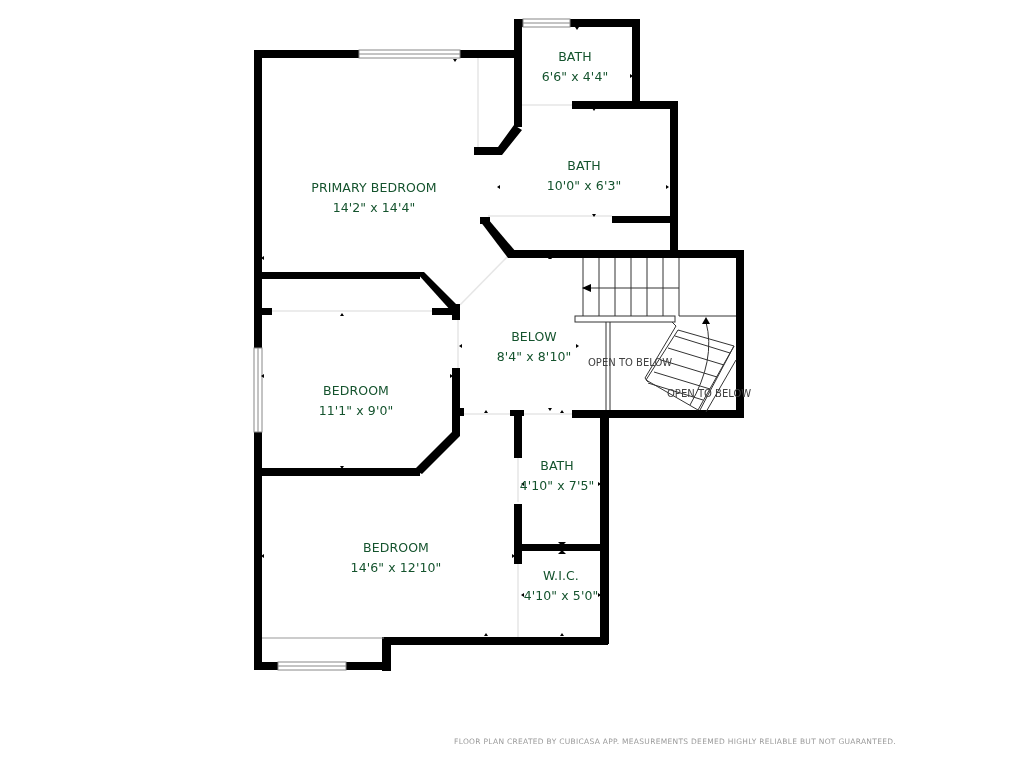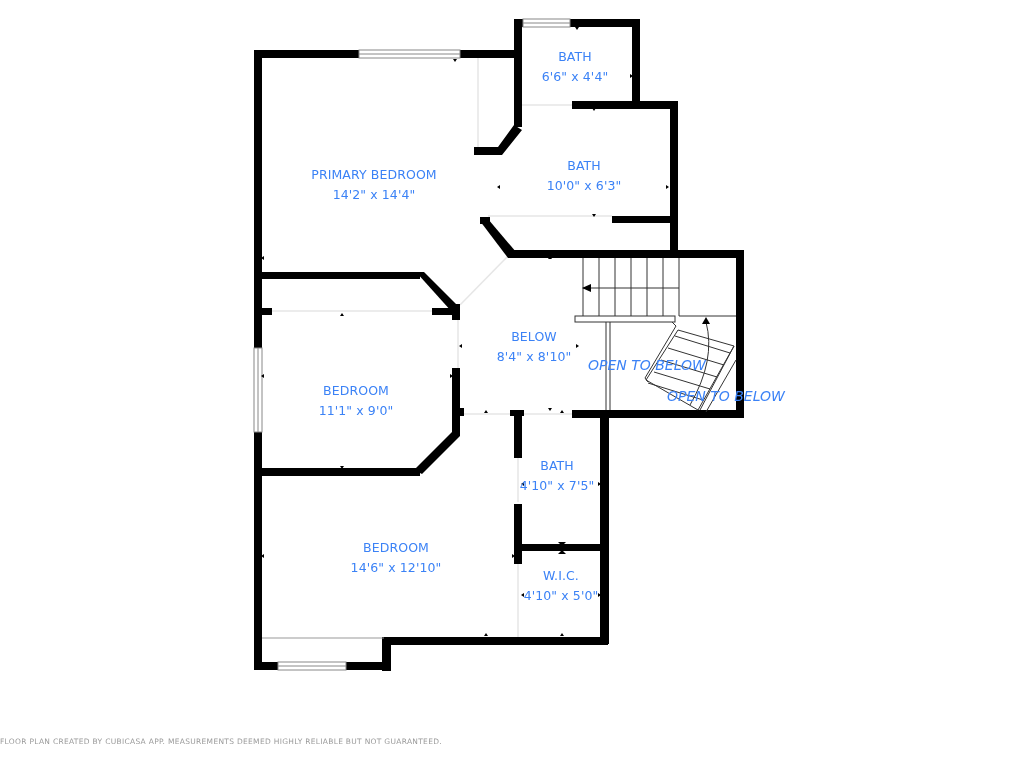--- a/index.html
+++ b/index.html
@@ -1,21 +1,21 @@
 <!DOCTYPE html>
 <html><head>
 <meta charset="utf-8">
 <style>
   html, body { margin: 0; padding: 0; background: #ffffff; }
   body { width: 1024px; height: 768px; position: relative; overflow: hidden; font-family: "DejaVu Sans", sans-serif; }
   #plan { position: absolute; left: 0; top: 0; width: 1024px; height: 768px; }
-  .room-label { position: absolute; text-align: center; color: #3b82f6; font-size: 12.5px; line-height: 20px; white-space: nowrap; transform: translateX(-50%); letter-spacing: 0.1px; }
+  .room-label { position: absolute; text-align: center; color: #14532d; font-size: 12.5px; line-height: 20px; white-space: nowrap; transform: translateX(-50%); letter-spacing: 0.1px; }
   .room-label .name, .room-label .dim { display: block; }
-  .free-label { position: absolute; color: #3b82f6; font-size: 14px; white-space: nowrap; font-style: italic; }
-  .footer { position: absolute; left: 0; width: 896px; top: 737px; text-align: left; font-size: 7.5px; color: #9a9a9a; letter-spacing: 0.3px; }
+  .free-label { position: absolute; color: #404040; font-size: 10px; white-space: nowrap; }
+  .footer { position: absolute; left: 0; width: 896px; top: 737px; text-align: right; font-size: 7.5px; color: #9a9a9a; letter-spacing: 0.3px; }
 </style>
 </head>
 <body>
 
 <svg id="plan" viewBox="0 0 1024 768" xmlns="http://www.w3.org/2000/svg">
 
   <g stroke="#e6e6e6" stroke-width="1.5" fill="none">
     <line x1="478" y1="58" x2="478" y2="152"></line>
     <line x1="522" y1="105" x2="632" y2="105"></line>
     <line x1="488" y1="216" x2="612" y2="216"></line>
@@ -154,21 +154,21 @@
     <polygon points="560,636 564,636 562,633"></polygon>
     <polygon points="558,542 566,542 562,546"></polygon>
     <polygon points="558,554 566,554 562,550"></polygon>
     <polygon points="518,74 518,78 515,76"></polygon>
     <polygon points="630,74 630,78 633,76"></polygon>
     <polygon points="592,108 596,108 594,111"></polygon>
     <polygon points="575,27 579,27 577,30"></polygon>
   </g>
 </svg>
 
-<div class="room-label" style="left:374px; top:165px;">
+<div class="room-label" style="left:374px; top:178px;">
   <span class="name">PRIMARY BEDROOM</span>
   <span class="dim">14'2" x 14'4"</span>
 </div>
 <div class="room-label" style="left:575px; top:47px;">
   <span class="name">BATH</span>
   <span class="dim">6'6" x 4'4"</span>
 </div>
 <div class="room-label" style="left:584px; top:156px;">
   <span class="name">BATH</span>
   <span class="dim">10'0" x 6'3"</span>

